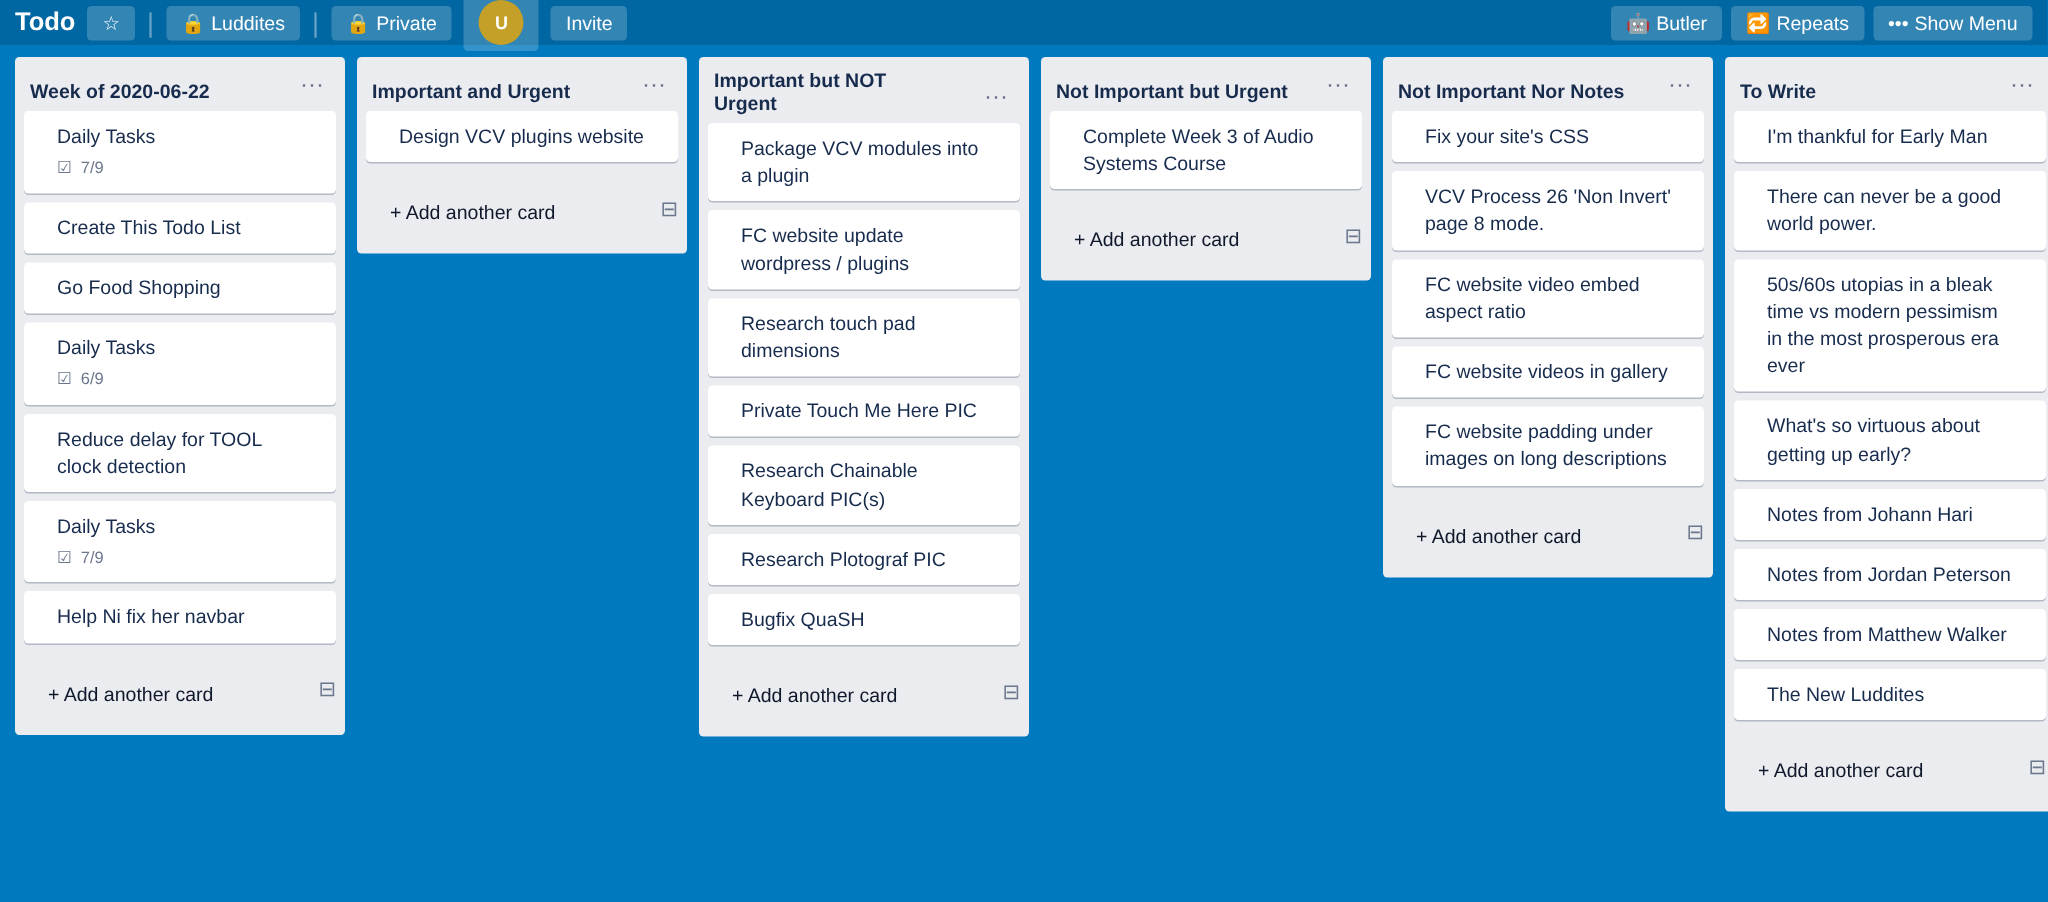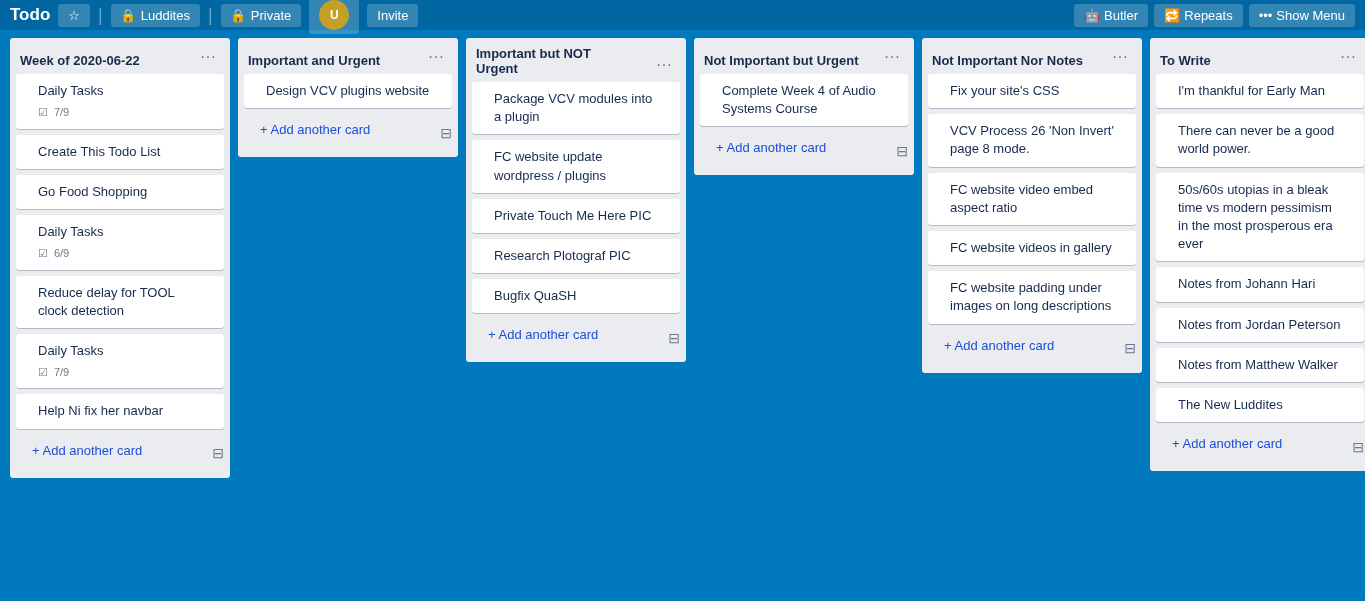--- a/index.html
+++ b/index.html
@@ -111,25 +111,25 @@
       margin-top: 5px;
       font-size: 11px;
       color: #6b778c;
     }
 
     .add-card-btn {
       display: flex;
       align-items: center;
       gap: 6px;
       padding: 6px 10px 8px 10px;
-      color: #1d4ed8;
+      color: #0f172a;
       font-size: 13px;
       cursor: pointer;
       border-radius: 3px;
-      margin: 2px 6px 6px 6px;
+      margin: 14px 6px 6px 6px;
     }
     .archive-btn-small {
       background: none; border: none; cursor: pointer;
       color: #6b778c; font-size: 14px;
     }
     .add-card-row {
       display: flex;
       align-items: center;
       justify-content: space-between;
       padding: 0 6px 6px 6px;
@@ -227,36 +227,38 @@
       </div>
     </div>
     <div class="column">
       <div class="column-header">
         <span>Important but NOT Urgent</span>
         <button class="column-menu-btn">···</button>
       </div>
       <div class="column-cards">
         <div class="card"><span>Package VCV modules into a plugin</span></div>
         <div class="card"><span>FC website update wordpress / plugins</span></div>
+        <div class="card"><span>Research touch pad dimensions</span></div>
         <div class="card"><span>Private Touch Me Here PIC</span></div>
+        <div class="card"><span>Research Chainable Keyboard PIC(s)</span></div>
         <div class="card"><span>Research Plotograf PIC</span></div>
         <div class="card"><span>Bugfix QuaSH</span></div>
       </div>
       <div class="add-card-row">
         <div class="add-card-btn">+ Add another card</div>
         <button class="archive-btn-small">⊟</button>
       </div>
     </div>
     <div class="column">
       <div class="column-header">
         <span>Not Important but Urgent</span>
         <button class="column-menu-btn">···</button>
       </div>
       <div class="column-cards">
-        <div class="card"><span>Complete Week 4 of Audio Systems Course</span></div>
+        <div class="card"><span>Complete Week 3 of Audio Systems Course</span></div>
       </div>
       <div class="add-card-row">
         <div class="add-card-btn">+ Add another card</div>
         <button class="archive-btn-small">⊟</button>
       </div>
     </div>
     <div class="column">
       <div class="column-header">
         <span>Not Important Nor Notes</span>
         <button class="column-menu-btn">···</button>
@@ -275,20 +277,21 @@
     </div>
     <div class="column">
       <div class="column-header">
         <span>To Write</span>
         <button class="column-menu-btn">···</button>
       </div>
       <div class="column-cards">
         <div class="card"><span>I'm thankful for Early Man</span></div>
         <div class="card"><span>There can never be a good world power.</span></div>
         <div class="card"><span>50s/60s utopias in a bleak time vs modern pessimism in the most prosperous era ever</span></div>
+        <div class="card"><span>What's so virtuous about getting up early?</span></div>
         <div class="card"><span>Notes from Johann Hari</span></div>
         <div class="card"><span>Notes from Jordan Peterson</span></div>
         <div class="card"><span>Notes from Matthew Walker</span></div>
         <div class="card"><span>The New Luddites</span></div>
       </div>
       <div class="add-card-row">
         <div class="add-card-btn">+ Add another card</div>
         <button class="archive-btn-small">⊟</button>
       </div>
     </div>

